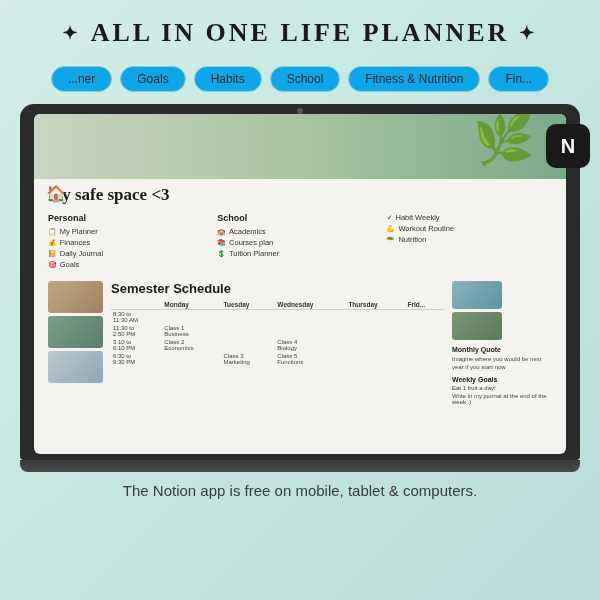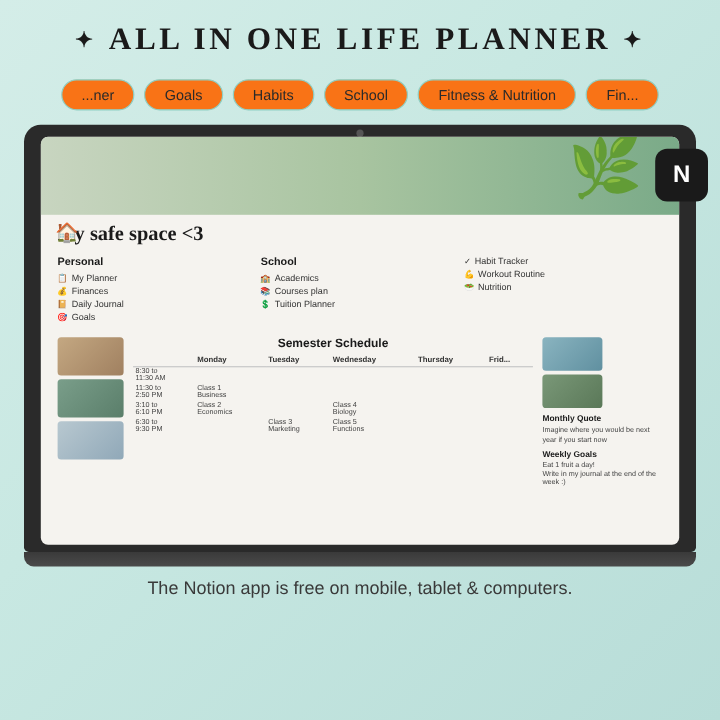--- a/index.html
+++ b/index.html
@@ -40,21 +40,21 @@
     
     .nav-tabs {
       display: flex;
       gap: 8px;
       padding: 8px 10px;
       overflow: hidden;
       width: 100%;
       justify-content: center;
     }
     .nav-tab {
-      background: #f97316;
+      background: #0ea5e9;
       border: 1.5px solid #8ecfc4;
       border-radius: 20px;
       padding: 5px 16px;
       font-size: 12px;
       font-family: Arial, sans-serif;
       color: #2a2a2a;
       white-space: nowrap;
       cursor: pointer;
     }
 
@@ -195,26 +195,25 @@
       object-fit: cover;
     }
     .img1 { background: linear-gradient(135deg, #c4a882 0%, #a08060 100%); }
     .img2 { background: linear-gradient(135deg, #7a9e8a 0%, #5a7e6a 100%); }
     .img3 { background: linear-gradient(135deg, #b8c8d0 0%, #90a8b8 100%); }
 
     .schedule-table-wrap {
       flex: 1;
     }
     .schedule-title {
-      font-size: 10px;
+      font-size: 13px;
       font-weight: bold;
       color: #1a1a1a;
       margin-bottom: 4px;
       font-family: Arial, sans-serif;
-      text-align: center;
     }
     .schedule-table {
       width: 100%;
       border-collapse: collapse;
       font-size: 6px;
       font-family: Arial, sans-serif;
     }
     .schedule-table th {
       font-size: 6.5px;
       font-weight: bold;
@@ -366,21 +365,21 @@
             </div>
             <div class="col-item">
               <span class="col-item-icon">💲</span>
               <span>Tuition Planner</span>
             </div>
           </div>
 
           <div class="col">
             <div class="col-item">
               <span class="col-item-icon">✓</span>
-              <span>Habit Tracker</span>
+              <span>Habit Weekly</span>
             </div>
             <div class="col-item">
               <span class="col-item-icon">💪</span>
               <span>Workout Routine</span>
             </div>
             <div class="col-item">
               <span class="col-item-icon">🥗</span>
               <span>Nutrition</span>
             </div>
           </div>

